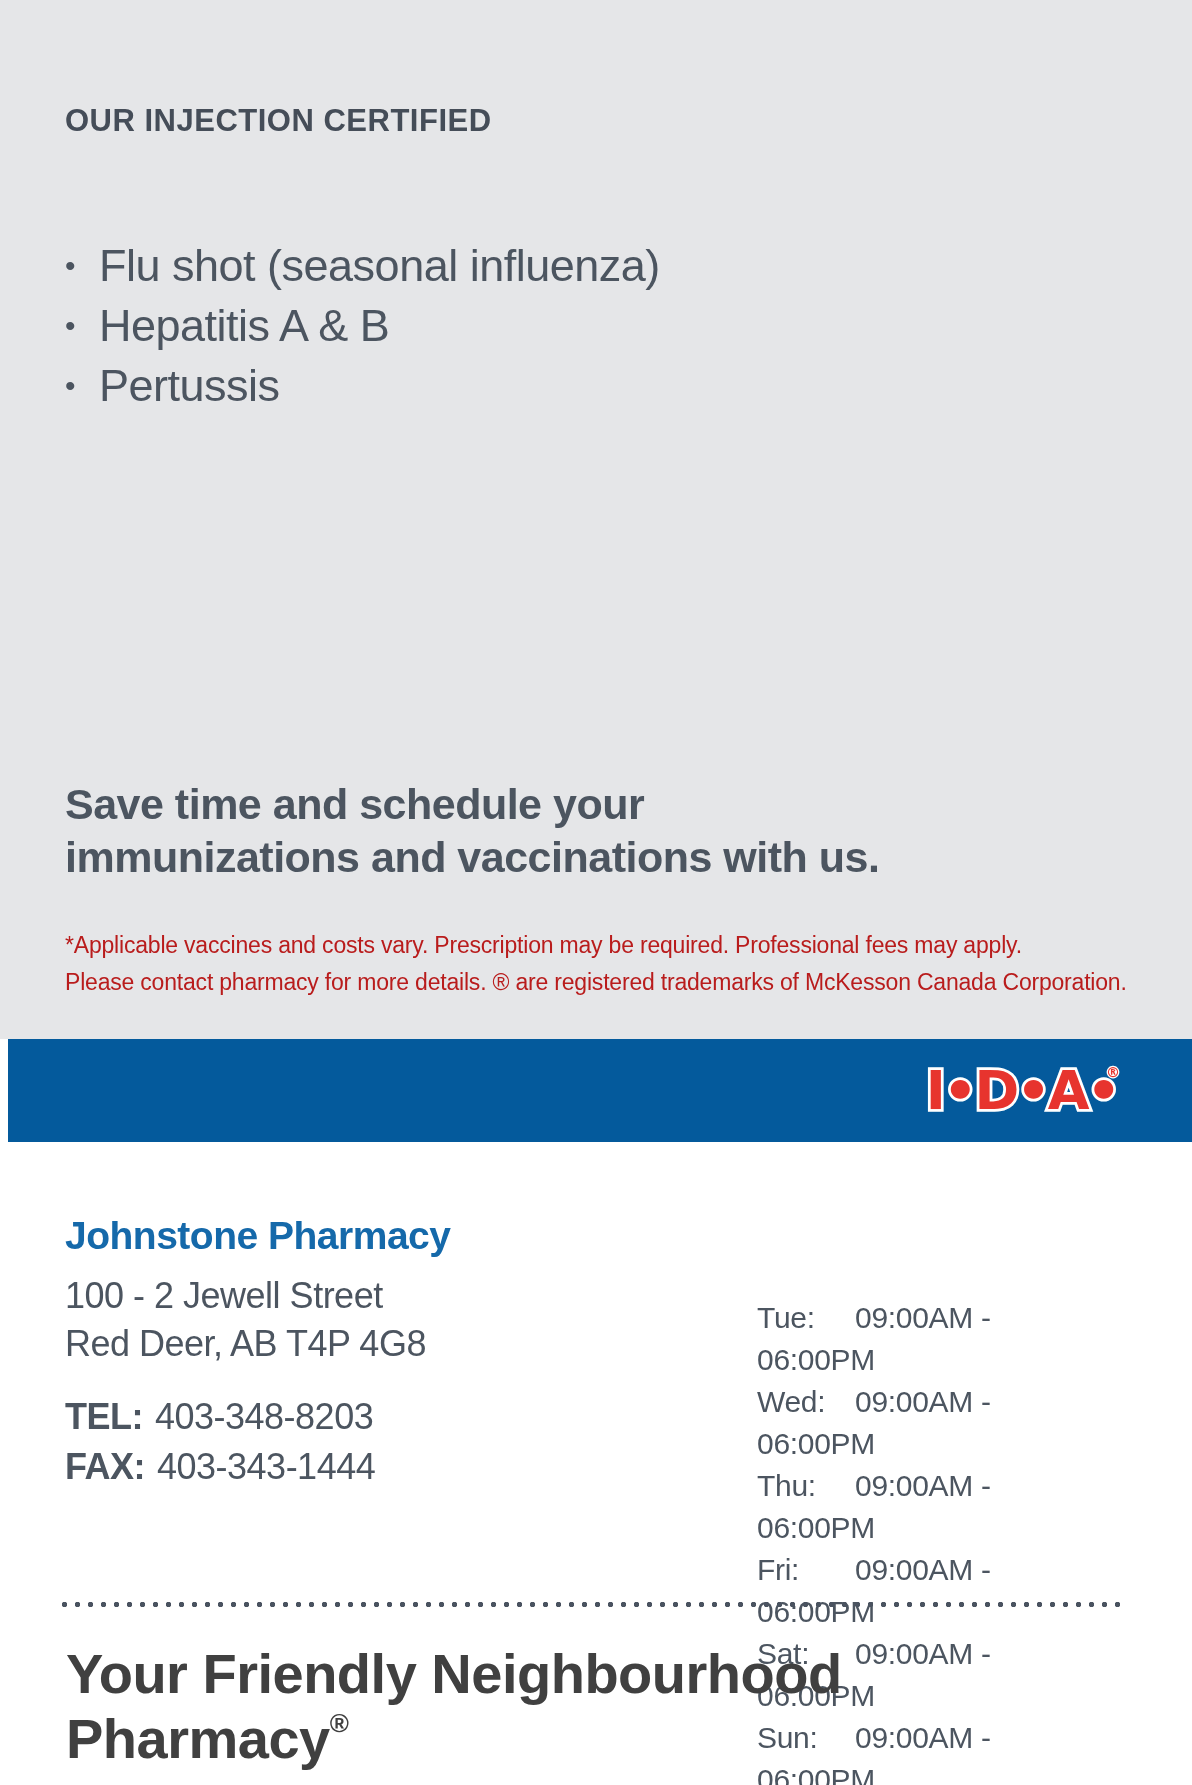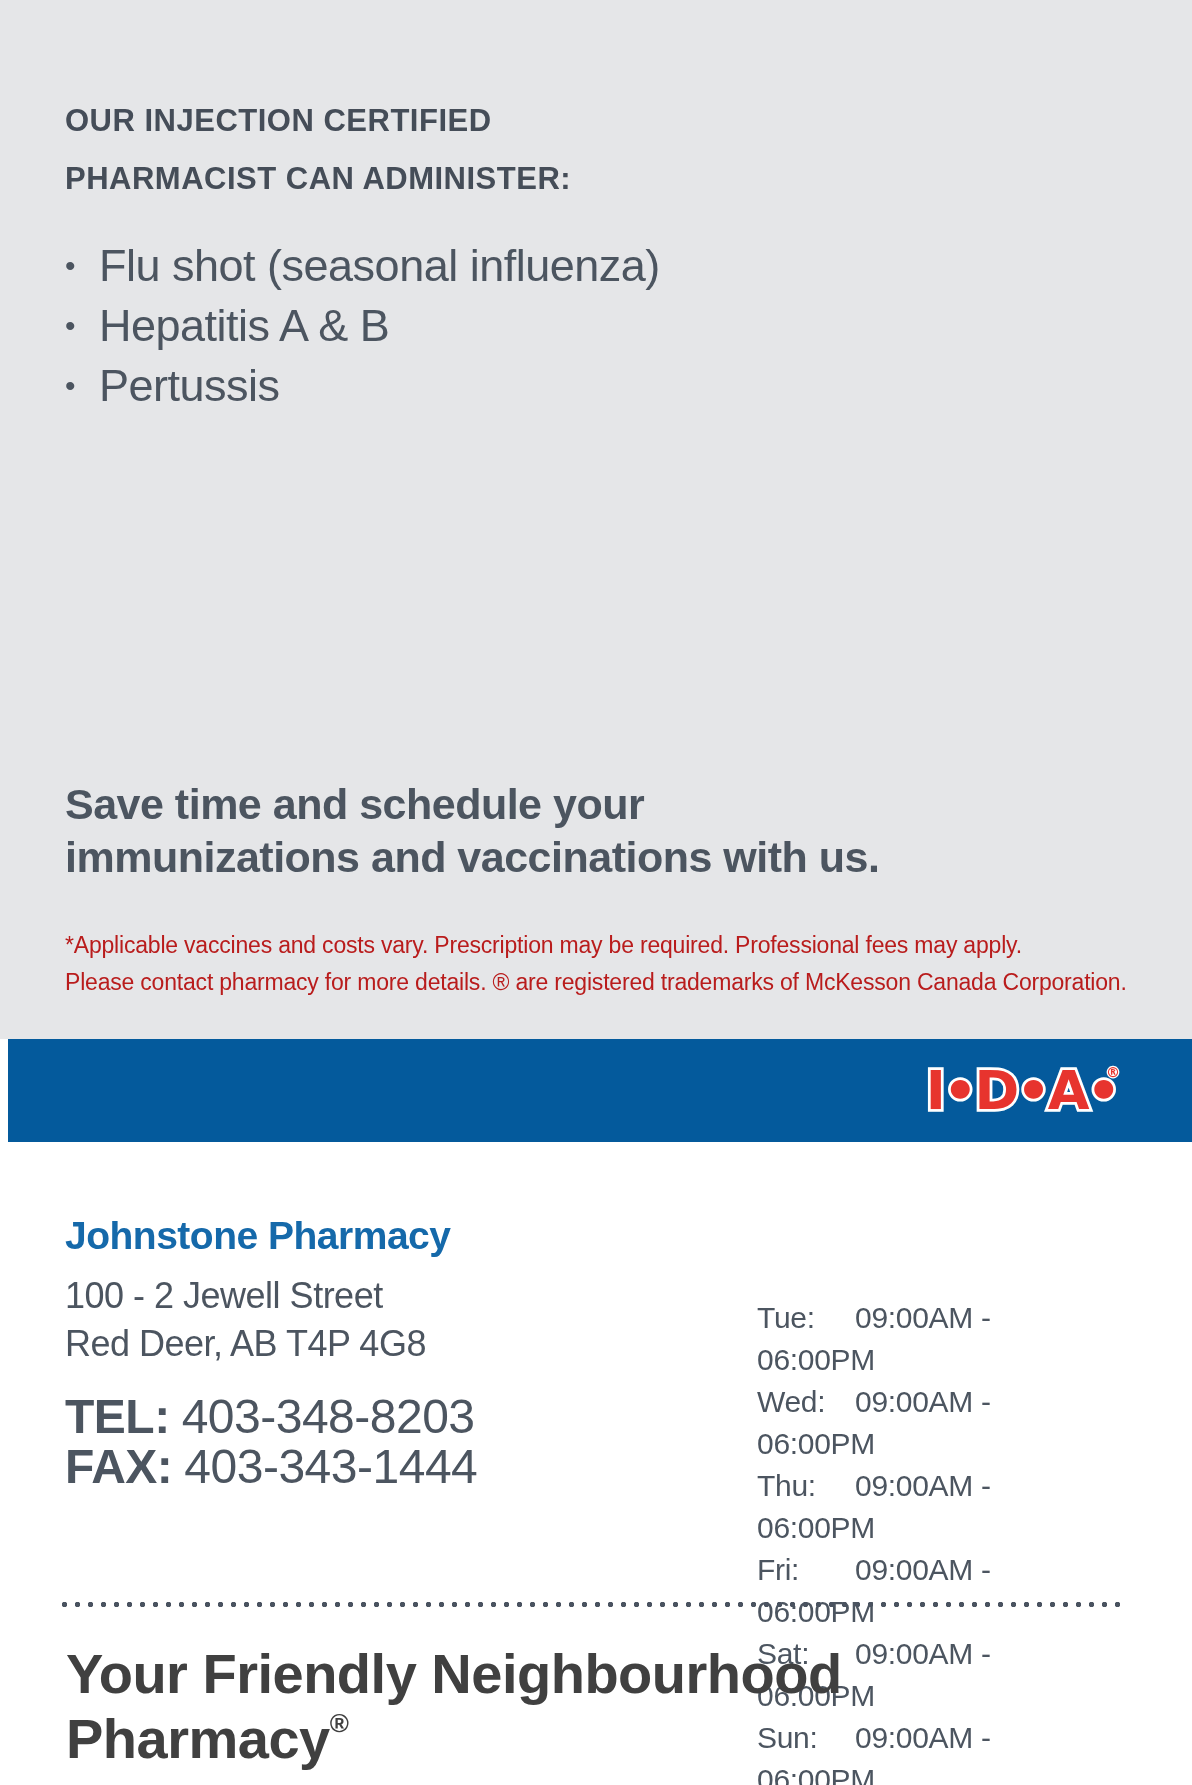--- a/index.html
+++ b/index.html
@@ -54,21 +54,21 @@
   .pharm-name{
     position:absolute;left:65px;top:72px;
     font-size:39px;font-weight:700;color:#1569aa;letter-spacing:-.5px;
   }
   .address{
     position:absolute;left:65px;top:130px;
     font-size:36px;line-height:48px;letter-spacing:-.5px;
   }
   .phones{
     position:absolute;left:65px;top:250px;
-    font-size:48px;line-height:50px;letter-spacing:-.5px;
+    font-size:36px;line-height:50px;letter-spacing:-.5px;
   }
   .phones .lbl{font-weight:700;margin-right:12px;}
   .hours{
     position:absolute;left:757px;top:155px;
     font-size:30px;line-height:42px;letter-spacing:-.3px;
   }
   .hours .day{display:inline-block;width:98px;}
   .dotted-separator{
     position:absolute;left:58px;top:459px;width:1062px;height:7px;
     background-image:radial-gradient(circle, #4a5360 2.5px, transparent 3px);
@@ -81,21 +81,20 @@
   .tagline sup{font-size:26px;vertical-align:26px;}
 </style>
 </head>
 <body>
 
 <div class="page">
 
   <section class="promo">
     <h1 class="heading">
       <div>OUR INJECTION CERTIFIED</div>
-      <div>PHARMACIST CAN ADMINISTER:</div>
     </h1>
 
     <ul class="bullet-list">
       <li>
         <span class="bullet-dot">•</span>
         <span>Flu shot (seasonal influenza)</span>
       </li>
       <li>
         <span class="bullet-dot">•</span>
         <span>Hepatitis A &amp; B</span>

